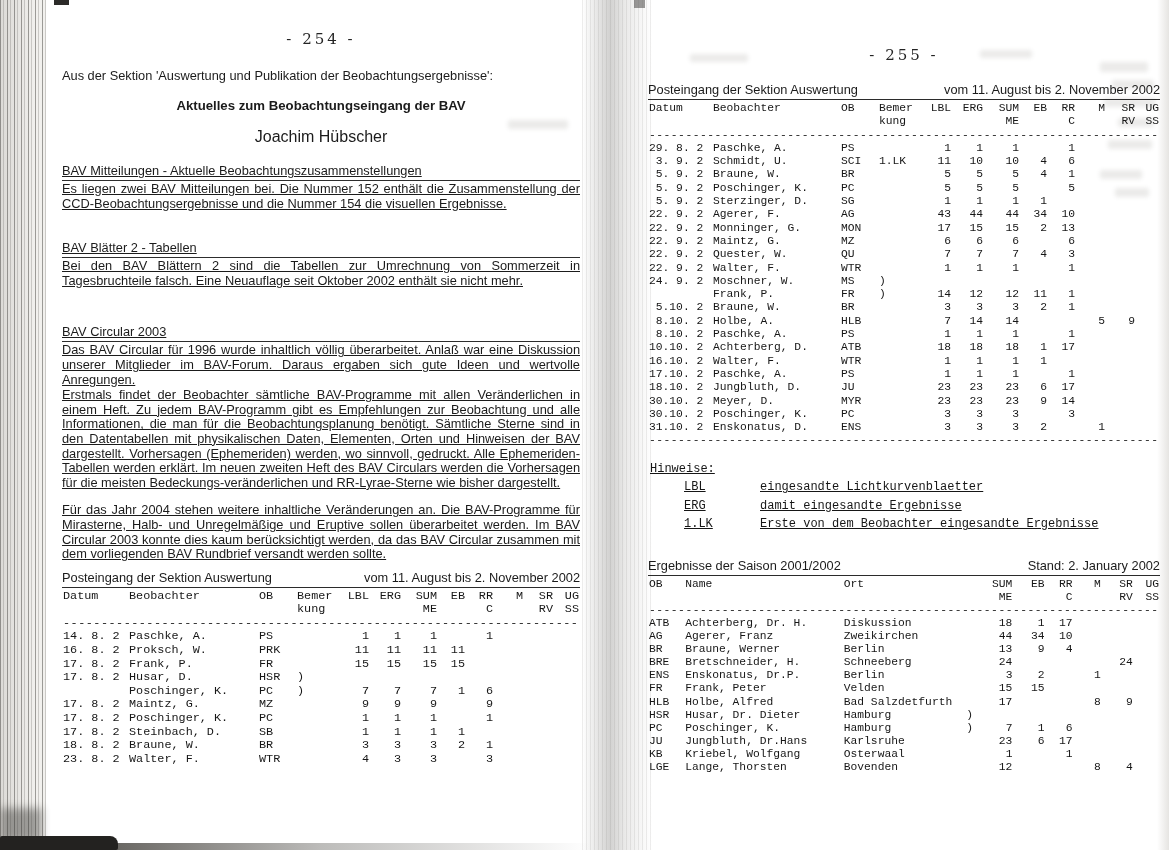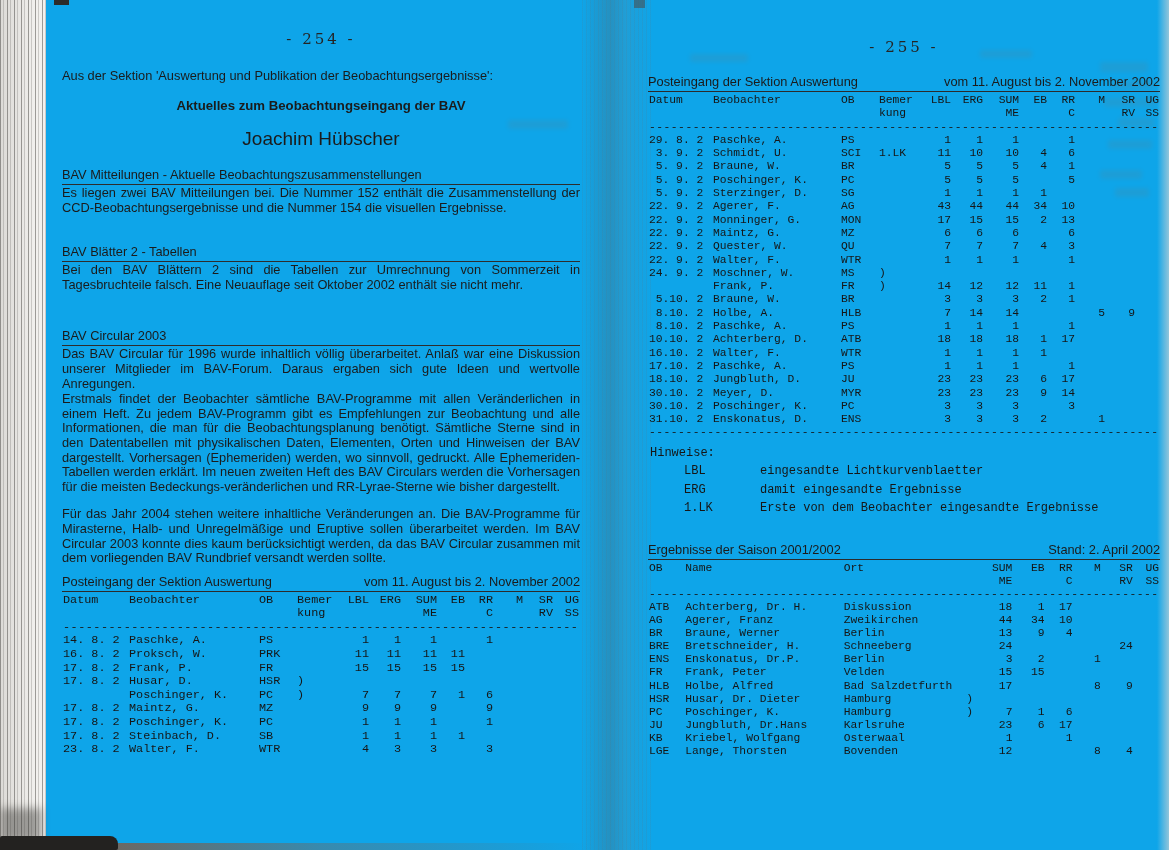--- a/index.html
+++ b/index.html
@@ -1,19 +1,19 @@
 <!DOCTYPE html>
 <html><head>
 <meta charset="utf-8">
 <style>
   html,body { margin:0; padding:0; background:#e8e6e2; }
   .scan {
     position:relative; width:1169px; height:850px; overflow:hidden;
     background:linear-gradient(90deg,#f8f7f4 0px,#f6f5f2 540px,#efedе9 590px,#f5f4f1 660px,#f6f5f2 1100px,#f2f1ed 1169px);
-    background-color:#0ea5e9;
+    background-color:#ffffff;
     font-family:"Liberation Sans",sans-serif; color:#1b1b1b;
   }
   
   .binding {
     position:absolute; left:0; top:0; width:46px; height:850px;
     background:
       repeating-linear-gradient(90deg, rgba(70,68,64,.50) 0 1px, rgba(245,244,241,0) 1px 3px, rgba(130,128,124,.35) 3px 4px, rgba(245,244,241,0) 4px 7px),
       linear-gradient(90deg,#dcdad6 0,#f2f1ee 80%);
   }
   .gutter {
@@ -28,47 +28,47 @@
     background:linear-gradient(90deg,#3a3835,#6b6965 120px, rgba(107,105,101,.45) 320px, rgba(0,0,0,0)); }
   .corner-blob { position:absolute; left:0; bottom:0; width:118px; height:14px;
     background:#232220; border-radius:2px 8px 2px 0; }
   .corner-smudge { position:absolute; left:0; bottom:8px; width:42px; height:34px;
     background:#3a3936; opacity:.45; filter:blur(4px); }
   .tick-a { position:absolute; left:54px; top:0; width:15px; height:5px; background:#2c2b29; }
   .tick-b { position:absolute; left:634px; top:0; width:11px; height:8px; background:#4a4947; opacity:.55; }
   .ghost { position:absolute; background:#76736b; opacity:.14; filter:blur(2px); border-radius:2px; }
   
   .page-left  { position:absolute; left:62px;  top:0; width:518px; }
-  .page-right { position:absolute; left:648px; top:8px; width:512px; }
+  .page-right { position:absolute; left:648px; top:16px; width:512px; }
   .pn { margin-top:30px; text-align:center; font-family:"DejaVu Serif",serif; font-size:15px; letter-spacing:3px; color:#242424; }
   .intro { margin-top:20px; font-size:12.8px; }
   .art-title { margin-top:15px; text-align:center; font-weight:bold; font-size:13.2px; }
-  .author { margin-top:15px; text-align:center; font-size:19px; }
-  .sec { margin-top:0; }
+  .author { margin-top:15px; text-align:center; font-size:16px; }
+  .sec { margin-top:0;text-decoration:underline; }
   .sec-head { border-bottom:1.3px solid #2d2d2d; padding-bottom:2px; font-size:12.8px; }
   .sec1 { margin-top:17px; } .sec2 { margin-top:29px; } .sec3 { margin-top:36px; }
   p.just { margin:1px 0 0 0; text-align:justify; font-size:12.8px; line-height:14.6px; }
   p.gap { margin-top:13px; }
   
   .tbl-head { display:flex; justify-content:space-between; align-items:flex-end;
     border-bottom:1.4px solid #2b2b2b; padding-bottom:2px; font-size:12.8px;gap:32px; }
   .tbl-head-l1 { margin-top:8px; }
   .tbl-head-r1 { margin-top:18px; }
   .tbl-head-r2 { margin-top:24px; }
   
   table.mono { width:100%; border-collapse:collapse; table-layout:fixed;
     font-family:"Liberation Mono","DejaVu Sans Mono",monospace; color:#161616; margin-top:2px;padding-left:36px; }
   table.mono td { padding:0 1px; white-space:pre; overflow:hidden; }
   .t-right td { font-size:11.3px; line-height:13.3px; }
   .t-left  td { font-size:11.8px; line-height:13.6px; }
   .t-erg   td { font-size:11.3px; line-height:13.1px; }
   .pt td:nth-child(n+5)  { text-align:right; }
   .t-erg td:nth-child(n+5) { text-align:right; }
   tr.sep-row td { text-align:left !important; letter-spacing:.5px; }
-  .hinweise { margin-top:4px; font-family:"Liberation Mono","DejaVu Sans Mono",monospace; font-size:12px; line-height:18.5px; color:#161616; }
+  .hinweise { margin-top:12px; font-family:"Liberation Mono","DejaVu Sans Mono",monospace; font-size:12px; line-height:18.5px; color:#161616;text-decoration:underline; }
   .hinweise-title { margin-left:2px; }
   table.hint { margin-left:36px; border-collapse:collapse; table-layout:fixed; width:440px; }
   table.hint td { padding:0; white-space:pre; font-size:12px; line-height:18.5px; }
 </style>
 </head>
 <body>
 
 <div class="scan">
 
   <div class="binding"></div>
@@ -269,20 +269,34 @@
           <tr>
             <td>17. 8. 2</td>
             <td>Steinbach, D.</td>
             <td>SB</td>
             <td></td>
             <td>1</td>
             <td>1</td>
             <td>1</td>
             <td>1</td>
             <td></td>
+            <td></td>
+            <td></td>
+            <td></td>
+          </tr>
+          <tr>
+            <td>18. 8. 2</td>
+            <td>Braune, W.</td>
+            <td>BR</td>
+            <td></td>
+            <td>3</td>
+            <td>3</td>
+            <td>3</td>
+            <td>2</td>
+            <td>1</td>
             <td></td>
             <td></td>
             <td></td>
           </tr>
           <tr>
             <td>23. 8. 2</td>
             <td>Walter, F.</td>
             <td>WTR</td>
             <td></td>
             <td>4</td>
@@ -691,21 +705,21 @@
             <tr>
               <td>1.LK</td>
               <td>Erste von dem Beobachter eingesandte Ergebnisse</td>
             </tr>
           </tbody>
       </table>
     </div>
 
     <div class="tbl-head tbl-head-r2">
       <span>Ergebnisse der Saison 2001/2002</span>
-      <span>Stand: 2. April 2002</span>
+      <span>Stand: 2. January 2002</span>
     </div>
     <table class="mono t-erg">
       <colgroup>
         <col style="width:36px">
           <col style="width:158px">
           <col style="width:122px">
           <col style="width:12px">
         <col style="width:36px">
           <col style="width:32px">
           <col style="width:28px">

